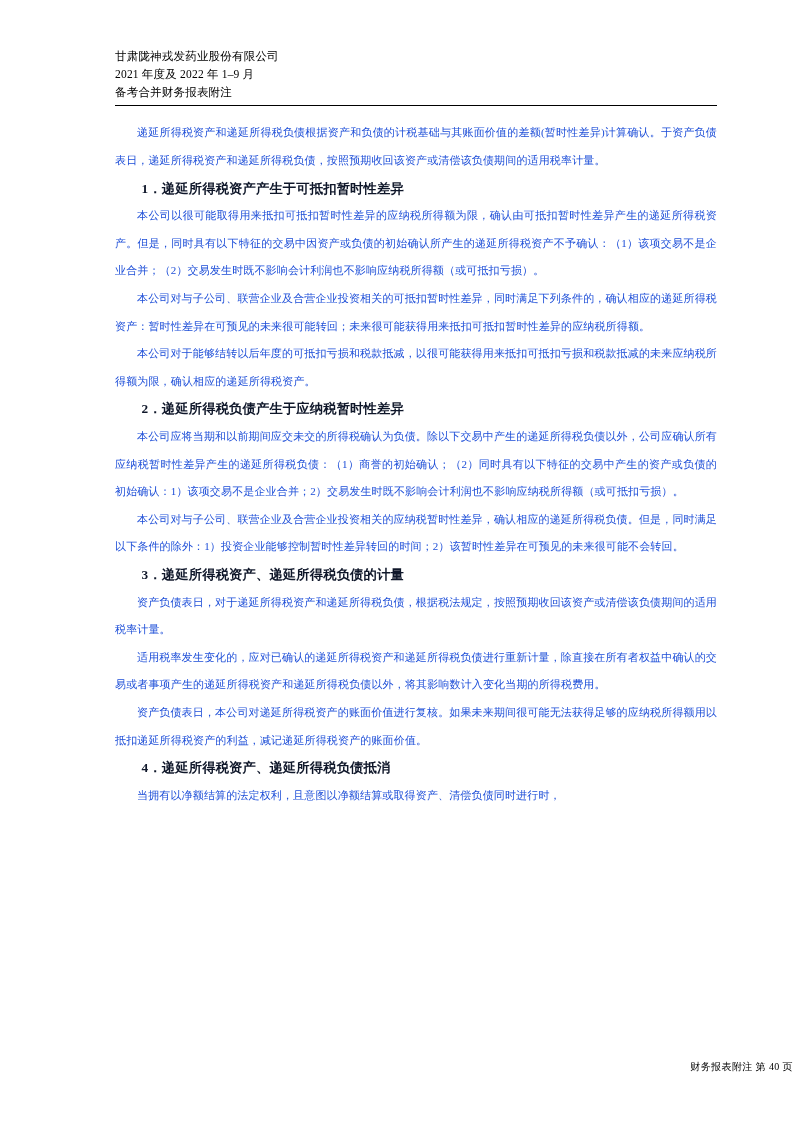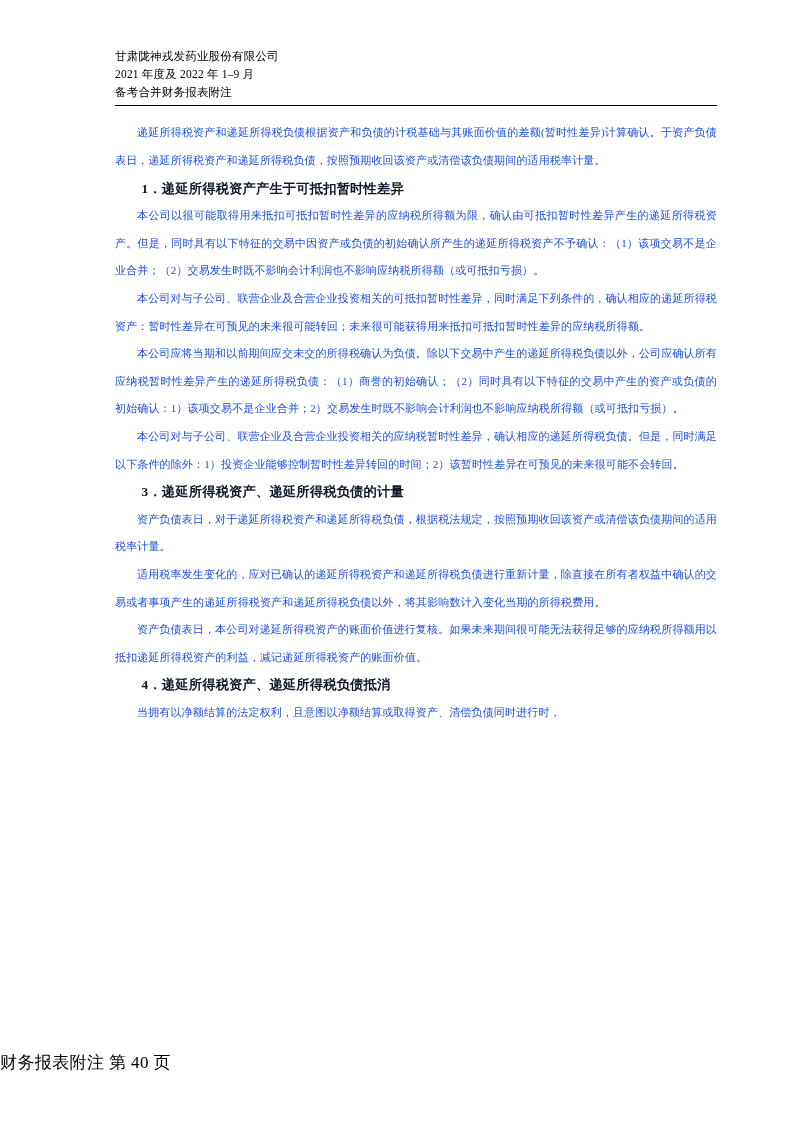--- a/index.html
+++ b/index.html
@@ -68,22 +68,22 @@
     color: #0f172a;
     font-weight: bold;
     text-indent: 2em;
     letter-spacing: 0.15px;
   }
   .footer {
     position: absolute;
     left: 0;
     right: 0;
     bottom: 48px;
-    text-align: left;
-    font-size: 17px;
+    text-align: right;
+    font-size: 10px;
     color: #000;
     letter-spacing: 0.4px;
   }
 </style>
 </head>
 <body>
 
 <div class="page">
   <div class="page-inner">
 
@@ -92,20 +92,22 @@
       <div class="header-line">2021 年度及 2022 年 1–9 月</div>
       <div class="header-line">备考合并财务报表附注</div>
     </div>
     <div class="header-rule"></div>
 
     <div class="content">
       <p class="para">递延所得税资产和递延所得税负债根据资产和负债的计税基础与其账面价值的差额(暂时性差异)计算确认。于资产负债表日，递延所得税资产和递延所得税负债，按照预期收回该资产或清偿该负债期间的适用税率计量。</p>
       <p class="heading">1．递延所得税资产产生于可抵扣暂时性差异</p>
       <p class="para">本公司以很可能取得用来抵扣可抵扣暂时性差异的应纳税所得额为限，确认由可抵扣暂时性差异产生的递延所得税资产。但是，同时具有以下特征的交易中因资产或负债的初始确认所产生的递延所得税资产不予确认：（1）该项交易不是企业合并；（2）交易发生时既不影响会计利润也不影响应纳税所得额（或可抵扣亏损）。</p>
       <p class="para">本公司对与子公司、联营企业及合营企业投资相关的可抵扣暂时性差异，同时满足下列条件的，确认相应的递延所得税资产：暂时性差异在可预见的未来很可能转回；未来很可能获得用来抵扣可抵扣暂时性差异的应纳税所得额。</p>
+      <p class="para">本公司对于能够结转以后年度的可抵扣亏损和税款抵减，以很可能获得用来抵扣可抵扣亏损和税款抵减的未来应纳税所得额为限，确认相应的递延所得税资产。</p>
+      <p class="heading">2．递延所得税负债产生于应纳税暂时性差异</p>
       <p class="para">本公司应将当期和以前期间应交未交的所得税确认为负债。除以下交易中产生的递延所得税负债以外，公司应确认所有应纳税暂时性差异产生的递延所得税负债：（1）商誉的初始确认；（2）同时具有以下特征的交易中产生的资产或负债的初始确认：1）该项交易不是企业合并；2）交易发生时既不影响会计利润也不影响应纳税所得额（或可抵扣亏损）。</p>
       <p class="para">本公司对与子公司、联营企业及合营企业投资相关的应纳税暂时性差异，确认相应的递延所得税负债。但是，同时满足以下条件的除外：1）投资企业能够控制暂时性差异转回的时间；2）该暂时性差异在可预见的未来很可能不会转回。</p>
       <p class="heading">3．递延所得税资产、递延所得税负债的计量</p>
       <p class="para">资产负债表日，对于递延所得税资产和递延所得税负债，根据税法规定，按照预期收回该资产或清偿该负债期间的适用税率计量。</p>
       <p class="para">适用税率发生变化的，应对已确认的递延所得税资产和递延所得税负债进行重新计量，除直接在所有者权益中确认的交易或者事项产生的递延所得税资产和递延所得税负债以外，将其影响数计入变化当期的所得税费用。</p>
       <p class="para">资产负债表日，本公司对递延所得税资产的账面价值进行复核。如果未来期间很可能无法获得足够的应纳税所得额用以抵扣递延所得税资产的利益，减记递延所得税资产的账面价值。</p>
       <p class="heading">4．递延所得税资产、递延所得税负债抵消</p>
       <p class="para">当拥有以净额结算的法定权利，且意图以净额结算或取得资产、清偿负债同时进行时，</p>
     </div>
 

